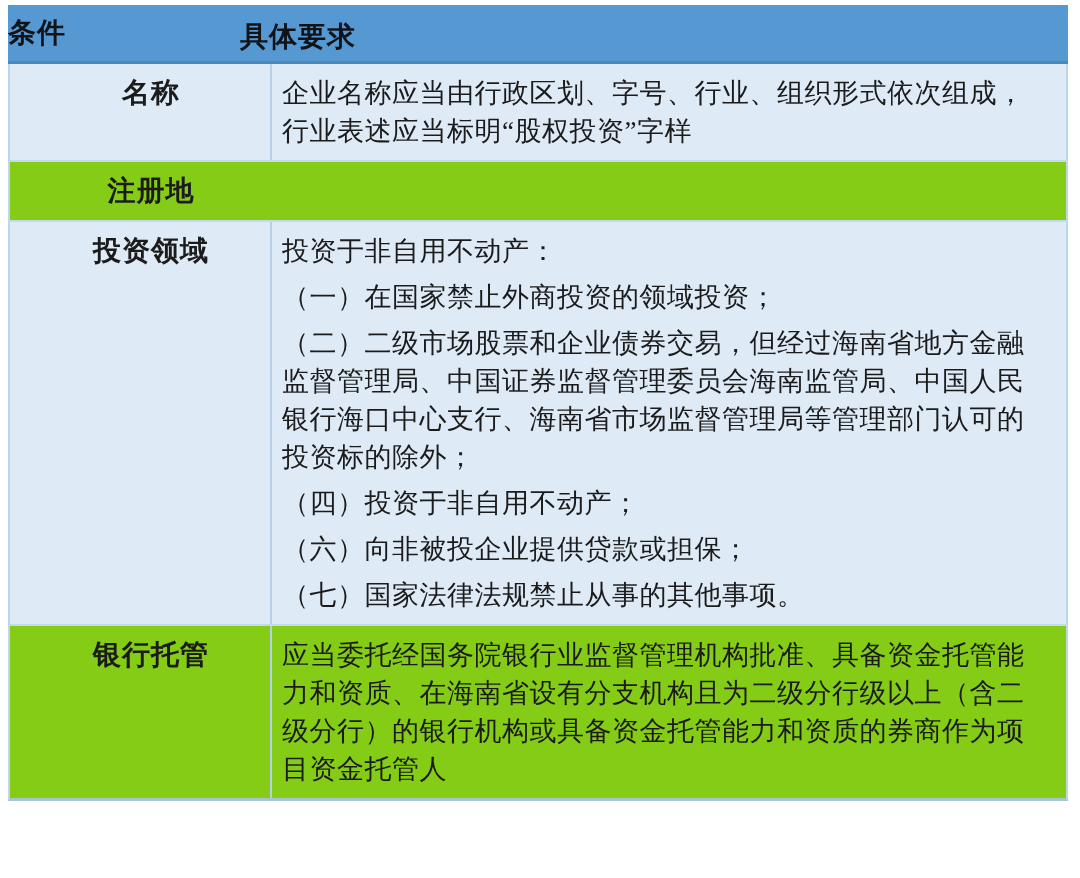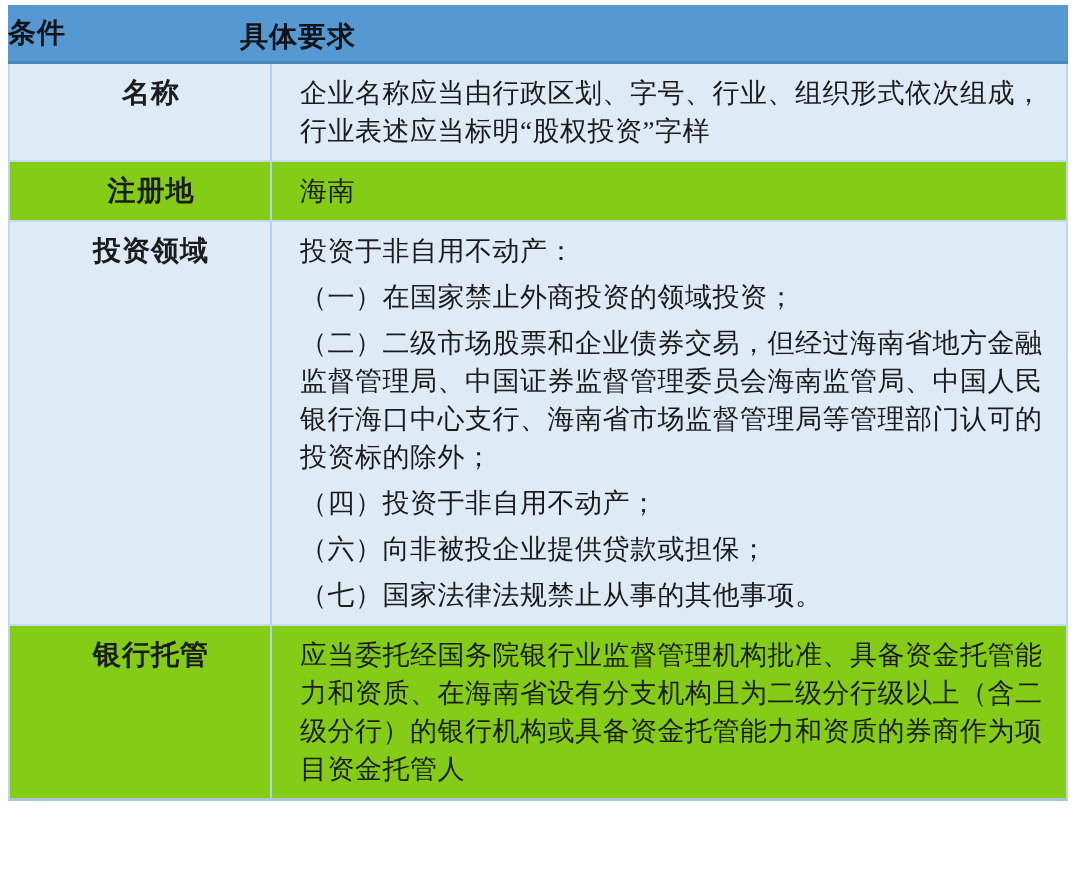--- a/index.html
+++ b/index.html
@@ -49,21 +49,21 @@
     text-align: center;
     font-weight: bold;
     font-size: 28px;
     line-height: 38px;
     letter-spacing: 1px;
     margin-left: 22px;
   }
   .cell-content {
     flex: 1;
     border-left: 2px solid #B5D1EA;
-    padding: 10px 18px 10px 28px;
+    padding: 10px 18px 10px 10px;
     font-size: 27px;
     line-height: 38px;
     letter-spacing: 0.5px;
   }
   .cell-content p { margin: 0 0 8px 0; }
   .cell-content p:last-child { margin-bottom: 0; }
 </style>
 </head>
 <body>
 
@@ -76,23 +76,20 @@
 
   <div class="trow band">
     <div class="cell-label">名称</div>
     <div class="cell-content">
       <p>企业名称应当由行政区划、字号、行业、组织形式依次组成，行业表述应当标明“股权投资”字样</p>
     </div>
   </div>
 
   <div class="trow">
     <div class="cell-label">注册地</div>
-    <div class="cell-content">
-      <p>海南</p>
-    </div>
   </div>
 
   <div class="trow band">
     <div class="cell-label">投资领域</div>
     <div class="cell-content">
       <p>投资于非自用不动产：</p>
       <p>（一）在国家禁止外商投资的领域投资；</p>
       <p>（二）二级市场股票和企业债券交易，但经过海南省地方金融监督管理局、中国证券监督管理委员会海南监管局、中国人民银行海口中心支行、海南省市场监督管理局等管理部门认可的投资标的除外；</p>
       <p>（四）投资于非自用不动产；</p>
       <p>（六）向非被投企业提供贷款或担保；</p>

